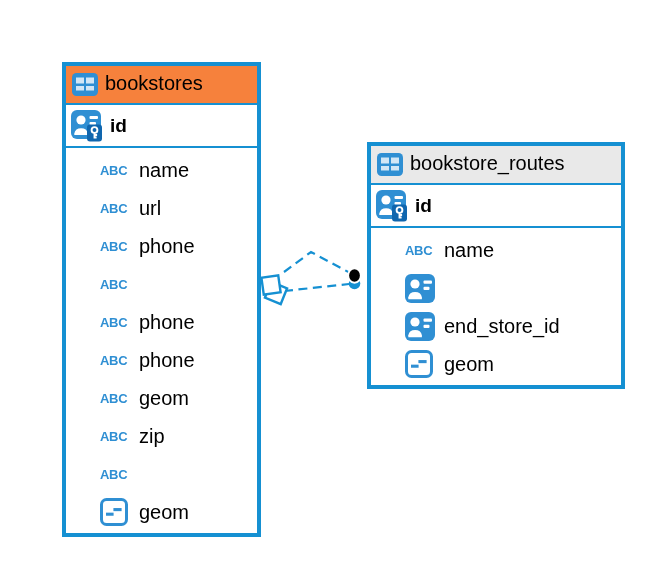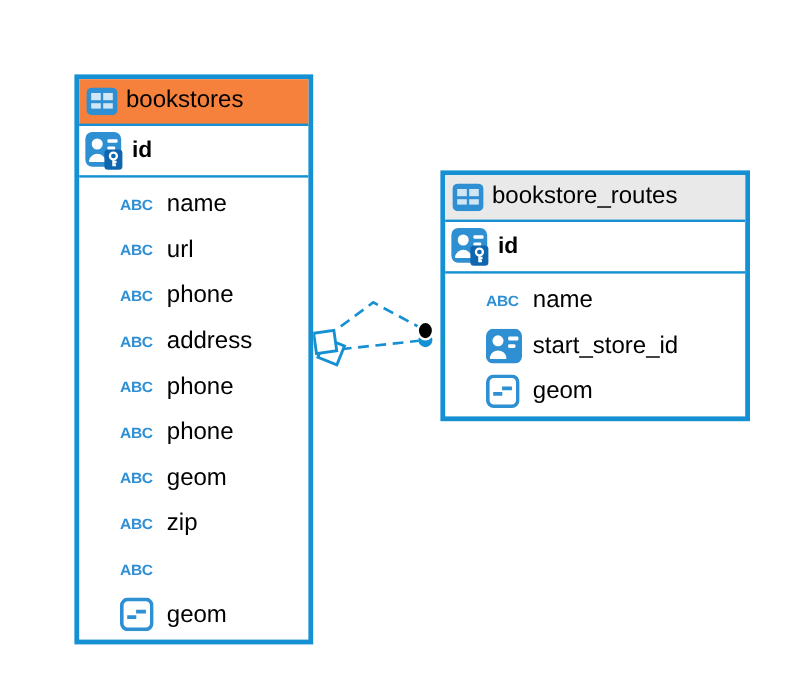--- a/index.html
+++ b/index.html
@@ -117,21 +117,20 @@
         <div class="col-row">
           <span class="icon-box">
             <span class="abc-glyph">ABC</span>
           </span>
           <span class="col-name">phone</span>
         </div>
         <div class="col-row">
           <span class="icon-box">
             <span class="abc-glyph">ABC</span>
           </span>
-          <span class="col-name">address</span>
         </div>
         <div class="col-row">
           <span class="icon-box">
             <span class="abc-glyph">ABC</span>
           </span>
           <span class="col-name">phone</span>
         </div>
         <div class="col-row">
           <span class="icon-box">
             <span class="abc-glyph">ABC</span>
@@ -212,21 +211,32 @@
         <div class="col-row">
           <span class="icon-box">
             <svg width="30" height="29" viewBox="0 0 30 29">
               <rect width="30" height="29" rx="6" fill="#2F8FD3"></rect>
               <circle cx="10" cy="10" r="4.6" fill="#fff"></circle>
               <path d="M3.3 23.3 a6.9 6.4 0 0 1 13.6 0 l0 1.9 -13.6 0 Z" fill="#fff"></path>
               <rect x="18.5" y="6.5" width="8.5" height="3.2" rx="1" fill="#fff"></rect>
               <rect x="18.5" y="12.8" width="6" height="3.2" rx="1" fill="#fff"></rect>
             </svg>
           </span>
-          <span class="col-name">start_store_id</span>
+        </div>
+        <div class="col-row">
+          <span class="icon-box">
+            <svg width="30" height="29" viewBox="0 0 30 29">
+              <rect width="30" height="29" rx="6" fill="#2F8FD3"></rect>
+              <circle cx="10" cy="10" r="4.6" fill="#fff"></circle>
+              <path d="M3.3 23.3 a6.9 6.4 0 0 1 13.6 0 l0 1.9 -13.6 0 Z" fill="#fff"></path>
+              <rect x="18.5" y="6.5" width="8.5" height="3.2" rx="1" fill="#fff"></rect>
+              <rect x="18.5" y="12.8" width="6" height="3.2" rx="1" fill="#fff"></rect>
+            </svg>
+          </span>
+          <span class="col-name">end_store_id</span>
         </div>
         <div class="col-row">
           <span class="icon-box">
             <svg width="28" height="28" viewBox="0 0 28 28">
               <rect x="1.5" y="1.5" width="25" height="25" rx="5" fill="#fff" stroke="#2F8FD3" stroke-width="3"></rect>
               <g stroke="#2F8FD3" stroke-width="3.1">
                 <path d="M6 16.2 h7.6"></path>
                 <path d="M13.4 11.6 h8.2"></path>
               </g>
             </svg>

